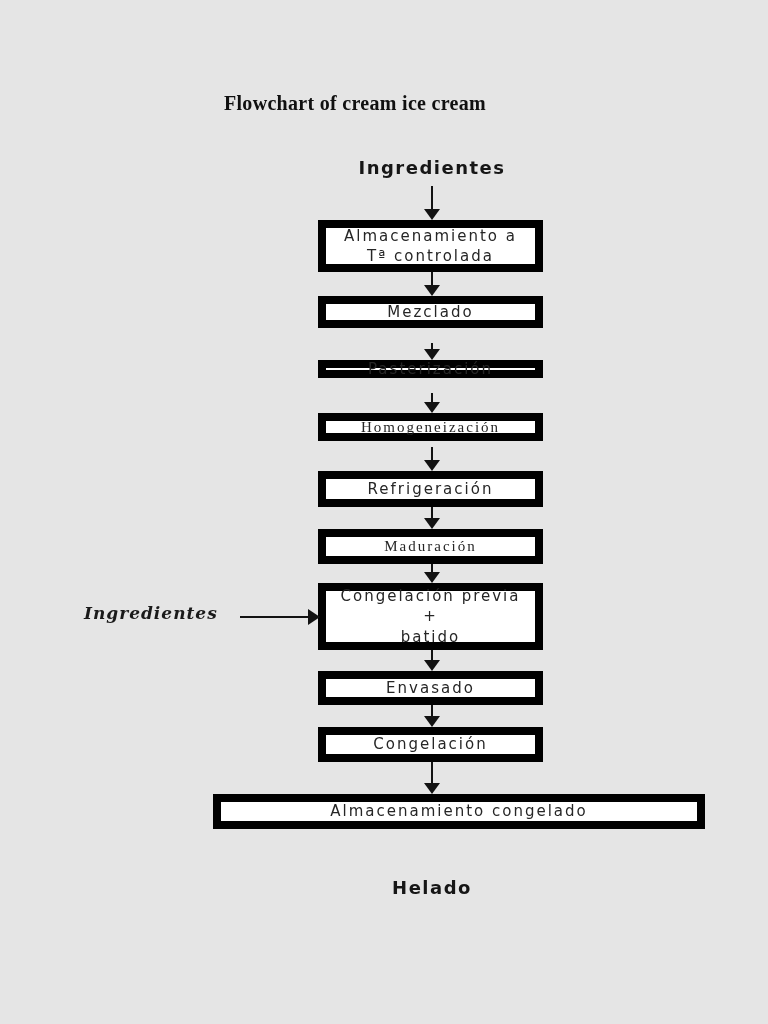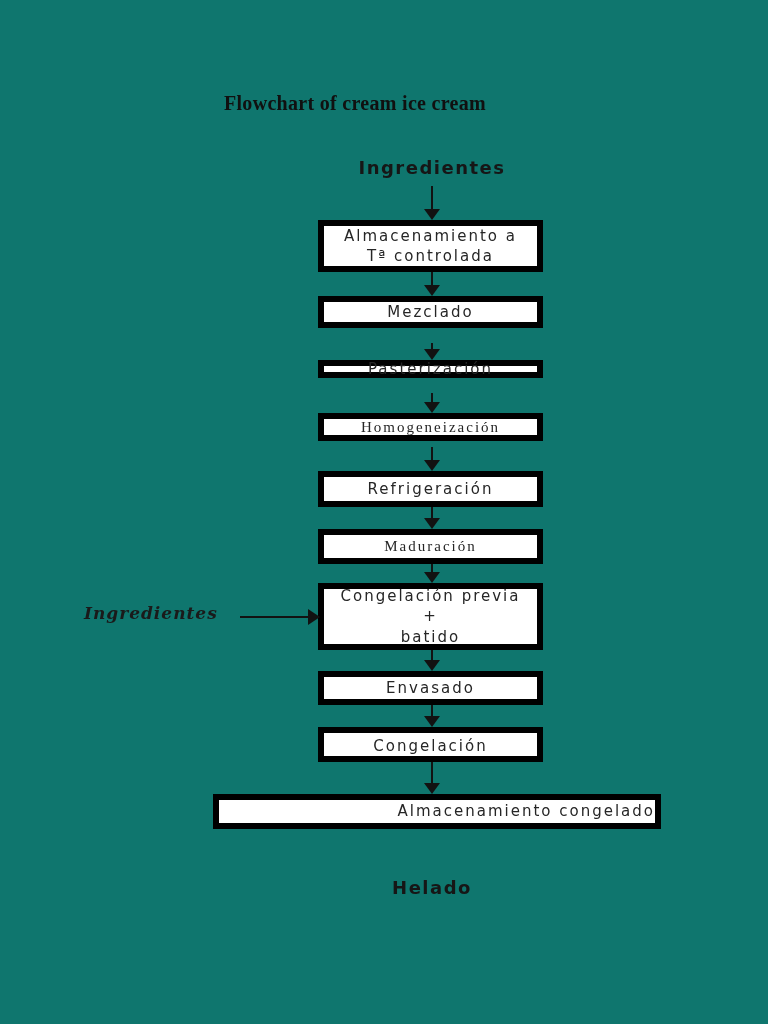--- a/index.html
+++ b/index.html
@@ -1,20 +1,20 @@
 <!DOCTYPE html>
 <html><head>
 <meta charset="utf-8">
 <style>
   html, body { margin: 0; padding: 0; background: #ffffff; }
   .page {
     position: relative;
     width: 768px;
     height: 1024px;
-    background: #0f766e;
+    background: #e5e5e5;
     overflow: hidden;
     font-family: "DejaVu Sans", sans-serif;
   }
   .doc-title {
     position: absolute;
     left: 224px;
     top: 92px;
     margin: 0;
     font-family: "Liberation Serif", serif;
     font-weight: 700;
@@ -34,26 +34,26 @@
     white-space: nowrap;
   }
   .flow-label.start { left: 322px; top: 157px; }
   .flow-label.end   { left: 322px; top: 842px; margin-top: 35px; }
   .node {
     position: absolute;
     left: 318px;
     width: 225px;
     box-sizing: border-box;
     background: #ffffff;
-    border: 6px solid #000000;
+    border: 8px solid #000000;
     display: flex;
     align-items: center;
     justify-content: center;
   }
-  .node.wide { left: 213px; width: 448px; justify-content: flex-end; }
+  .node.wide { left: 213px; width: 492px; }
   .node .lbl {
     text-align: center;
     white-space: pre-line;
     font-size: 15px;
     line-height: 1.35;
     color: #262626;
     letter-spacing: 2px;
   }
   .varrow { position: absolute; left: 424px; width: 16px; }
   .varrow .stem {

